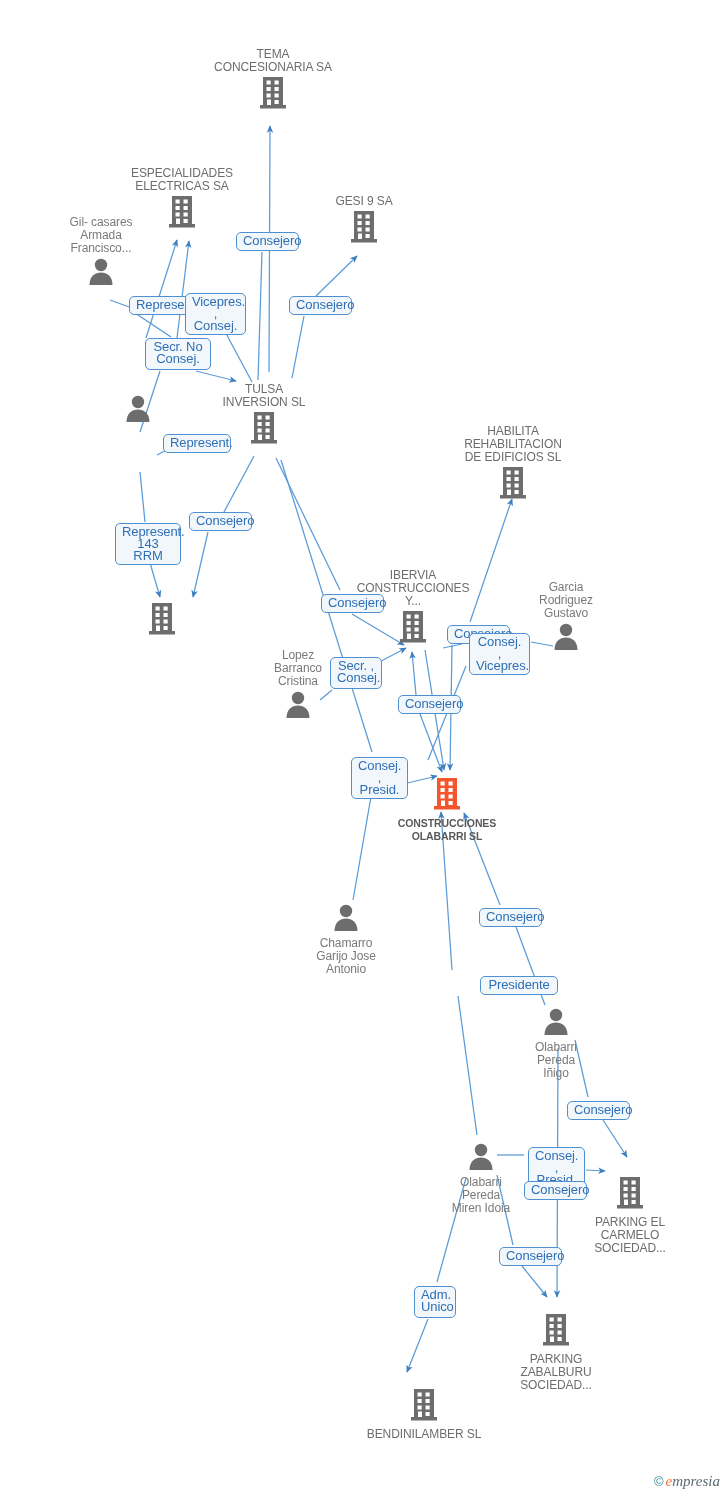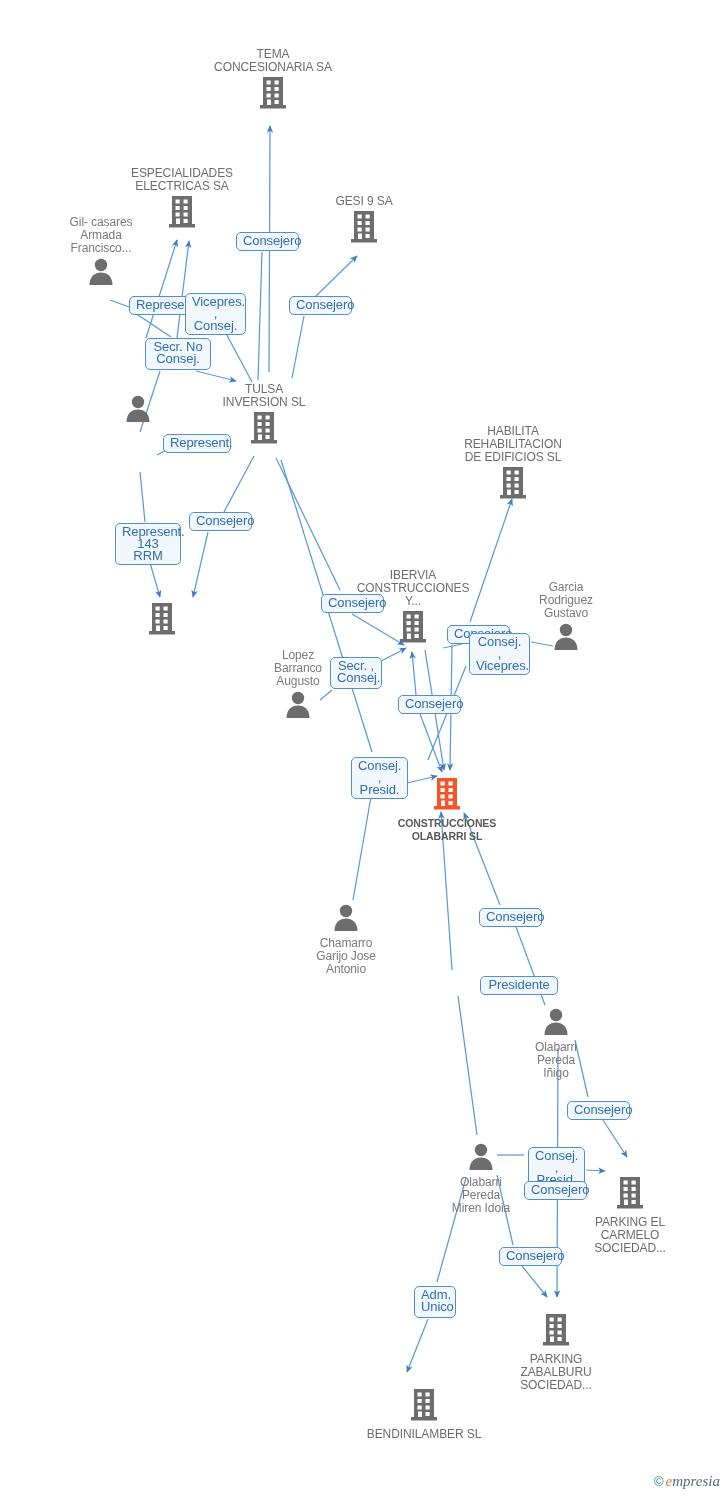--- a/index.html
+++ b/index.html
@@ -289,21 +289,21 @@
             <rect x="16.5" y="11" width="4.2" height="4" fill="#fff"></rect>
             <rect x="8.5" y="17.5" width="4.2" height="4" fill="#fff"></rect>
             <rect x="16.5" y="17.5" width="4.2" height="4" fill="#fff"></rect>
             <rect x="9" y="23.5" width="4" height="5.5" fill="#fff"></rect>
             <rect x="16.5" y="24" width="4.2" height="4" fill="#fff"></rect>
           </svg></span>
       </div>
       <div class="node person above" style="left: 298px; top: 649px; width: 150px;">
         <span class="nlabel">Lopez
 Barranco
-Augusto</span>
+Cristina</span>
         <span class="icon"><svg width="28" height="28" viewBox="0 0 28 28" xmlns="http://www.w3.org/2000/svg">
             <circle cx="14" cy="8" r="6.2" fill="#6d6d6d"></circle>
             <path d="M2.5 28 C2.5 19.2 7.8 15.4 14 15.4 C20.2 15.4 25.5 19.2 25.5 28 Z" fill="#6d6d6d"></path>
           </svg></span>
       </div>
       <div class="node company highlight below" style="left: 447px; top: 777px; width: 150px;">
         <span class="icon"><svg width="30" height="34" viewBox="0 0 30 34" xmlns="http://www.w3.org/2000/svg">
             <rect x="5" y="1" width="20" height="28" fill="#f4552b"></rect>
             <rect x="2" y="29" width="26" height="3.5" fill="#f4552b"></rect>
             <rect x="8.5" y="4.5" width="4.2" height="4" fill="#fff"></rect>

